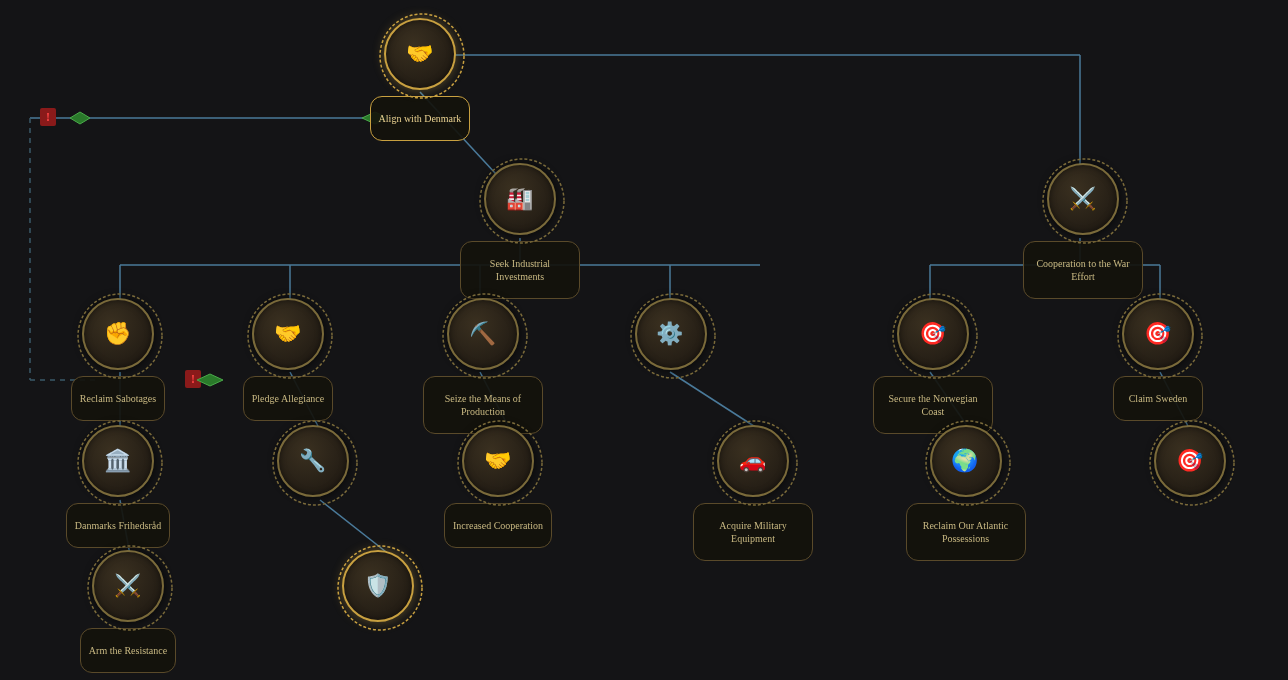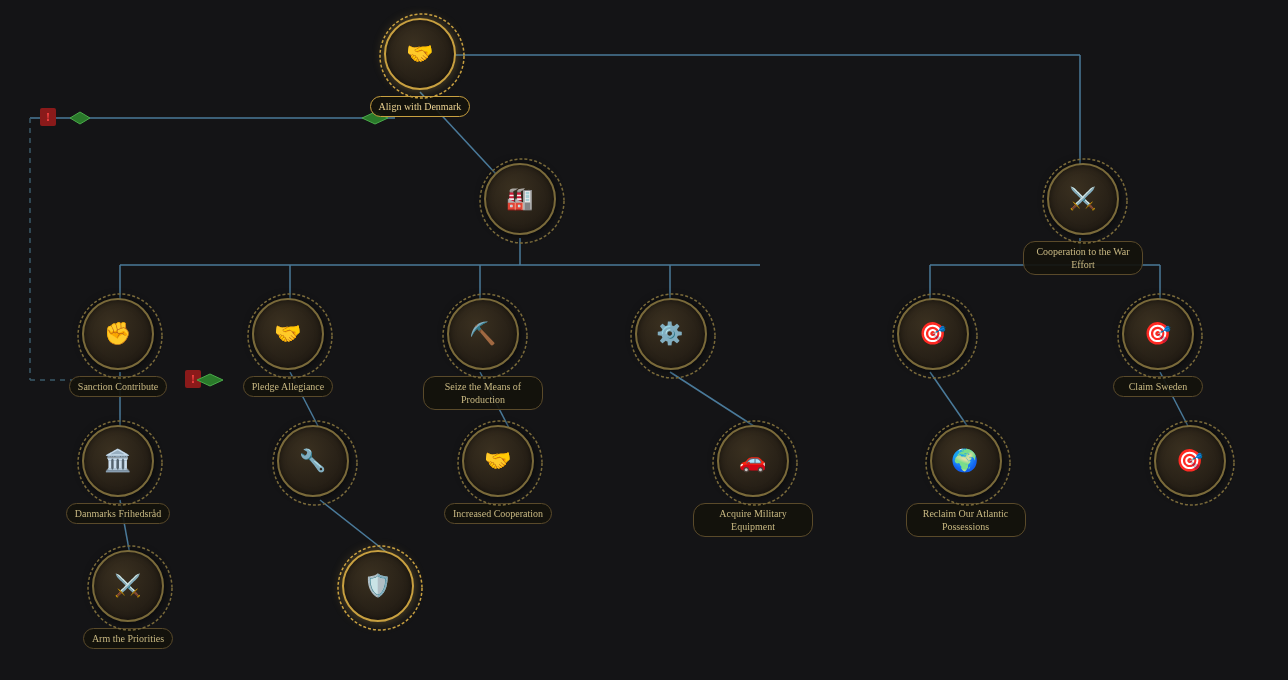--- a/index.html
+++ b/index.html
@@ -67,21 +67,21 @@
       font-size: 22px;
       z-index: 1;
       color: #c8b882;
     }
 
     .focus-label {
       margin-top: 6px;
       background: rgba(20, 18, 12, 0.92);
       border: 1px solid #5a4a2a;
       border-radius: 12px;
-      padding: 3px 8px;
+      padding: 15px 8px;
       font-size: 10px;
       text-align: center;
       color: #c8b882;
       line-height: 1.3;
       min-width: 90px;
       max-width: 120px;
     }
 
     .focus-label.active {
       border-color: #c8a040;
@@ -158,40 +158,41 @@
     <div class="focus-label active">Align with Denmark</div>
   </div>
 
   <div class="focus-node" style="left:460px; top:163px;">
     <div class="focus-icon">
       <svg class="laurel" viewBox="0 0 88 88" fill="none">
         <ellipse cx="44" cy="44" rx="42" ry="42" stroke="#7a6a3a" stroke-width="1.5" fill="none" stroke-dasharray="3,2"></ellipse>
       </svg>
       <span class="icon-glyph">🏭</span>
     </div>
+    <div class="focus-label">Seek Industrial Investments</div>
   </div>
 
   <div class="focus-node" style="left:1018px; top:163px; width:130px;">
     <div class="focus-icon">
       <svg class="laurel" viewBox="0 0 88 88" fill="none">
         <ellipse cx="44" cy="44" rx="42" ry="42" stroke="#7a6a3a" stroke-width="1.5" fill="none" stroke-dasharray="3,2"></ellipse>
       </svg>
       <span class="icon-glyph">⚔️</span>
     </div>
     <div class="focus-label">Cooperation to the War Effort</div>
   </div>
 
   <div class="focus-node" style="left:58px; top:298px;">
     <div class="focus-icon">
       <svg class="laurel" viewBox="0 0 88 88" fill="none">
         <ellipse cx="44" cy="44" rx="42" ry="42" stroke="#7a6a3a" stroke-width="1.5" fill="none" stroke-dasharray="3,2"></ellipse>
       </svg>
       <span class="icon-glyph">✊</span>
     </div>
-    <div class="focus-label">Sanction Contribute</div>
+    <div class="focus-label">Reclaim Sabotages</div>
   </div>
 
   <div class="focus-node" style="left:228px; top:298px;">
     <div class="focus-icon">
       <svg class="laurel" viewBox="0 0 88 88" fill="none">
         <ellipse cx="44" cy="44" rx="42" ry="42" stroke="#7a6a3a" stroke-width="1.5" fill="none" stroke-dasharray="3,2"></ellipse>
       </svg>
       <span class="icon-glyph">🤝</span>
     </div>
     <div class="focus-label">Pledge Allegiance</div>
@@ -216,20 +217,21 @@
     </div>
   </div>
 
   <div class="focus-node" style="left:868px; top:298px; width:130px;">
     <div class="focus-icon">
       <svg class="laurel" viewBox="0 0 88 88" fill="none">
         <ellipse cx="44" cy="44" rx="42" ry="42" stroke="#7a6a3a" stroke-width="1.5" fill="none" stroke-dasharray="3,2"></ellipse>
       </svg>
       <span class="icon-glyph">🎯</span>
     </div>
+    <div class="focus-label">Secure the Norwegian Coast</div>
   </div>
 
   <div class="focus-node" style="left:1098px; top:298px;">
     <div class="focus-icon">
       <svg class="laurel" viewBox="0 0 88 88" fill="none">
         <ellipse cx="44" cy="44" rx="42" ry="42" stroke="#7a6a3a" stroke-width="1.5" fill="none" stroke-dasharray="3,2"></ellipse>
       </svg>
       <span class="icon-glyph">🎯</span>
     </div>
     <div class="focus-label">Claim Sweden</div>
@@ -293,21 +295,21 @@
     </div>
   </div>
 
   <div class="focus-node" style="left:68px; top:550px;">
     <div class="focus-icon">
       <svg class="laurel" viewBox="0 0 88 88" fill="none">
         <ellipse cx="44" cy="44" rx="42" ry="42" stroke="#7a6a3a" stroke-width="1.5" fill="none" stroke-dasharray="3,2"></ellipse>
       </svg>
       <span class="icon-glyph">⚔️</span>
     </div>
-    <div class="focus-label">Arm the Priorities</div>
+    <div class="focus-label">Arm the Resistance</div>
   </div>
 
   <div class="focus-node" style="left:318px; top:550px;">
     <div class="focus-icon gold-border">
       <svg class="laurel" viewBox="0 0 88 88" fill="none">
         <ellipse cx="44" cy="44" rx="42" ry="42" stroke="#c8a040" stroke-width="1.5" fill="none" stroke-dasharray="3,2"></ellipse>
       </svg>
       <span class="icon-glyph">🛡️</span>
     </div>
   </div>

